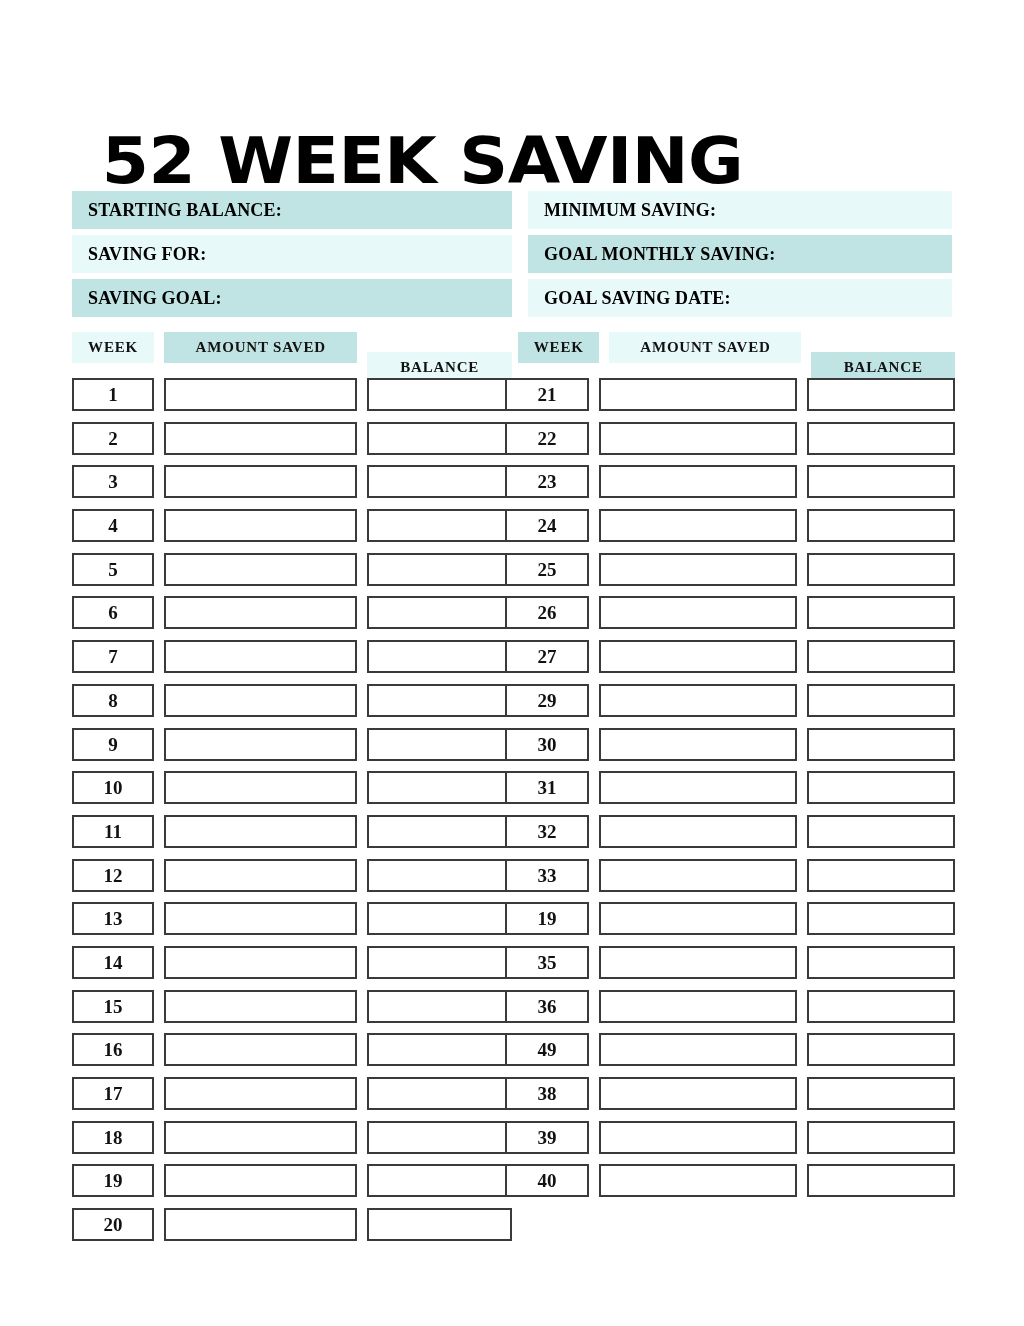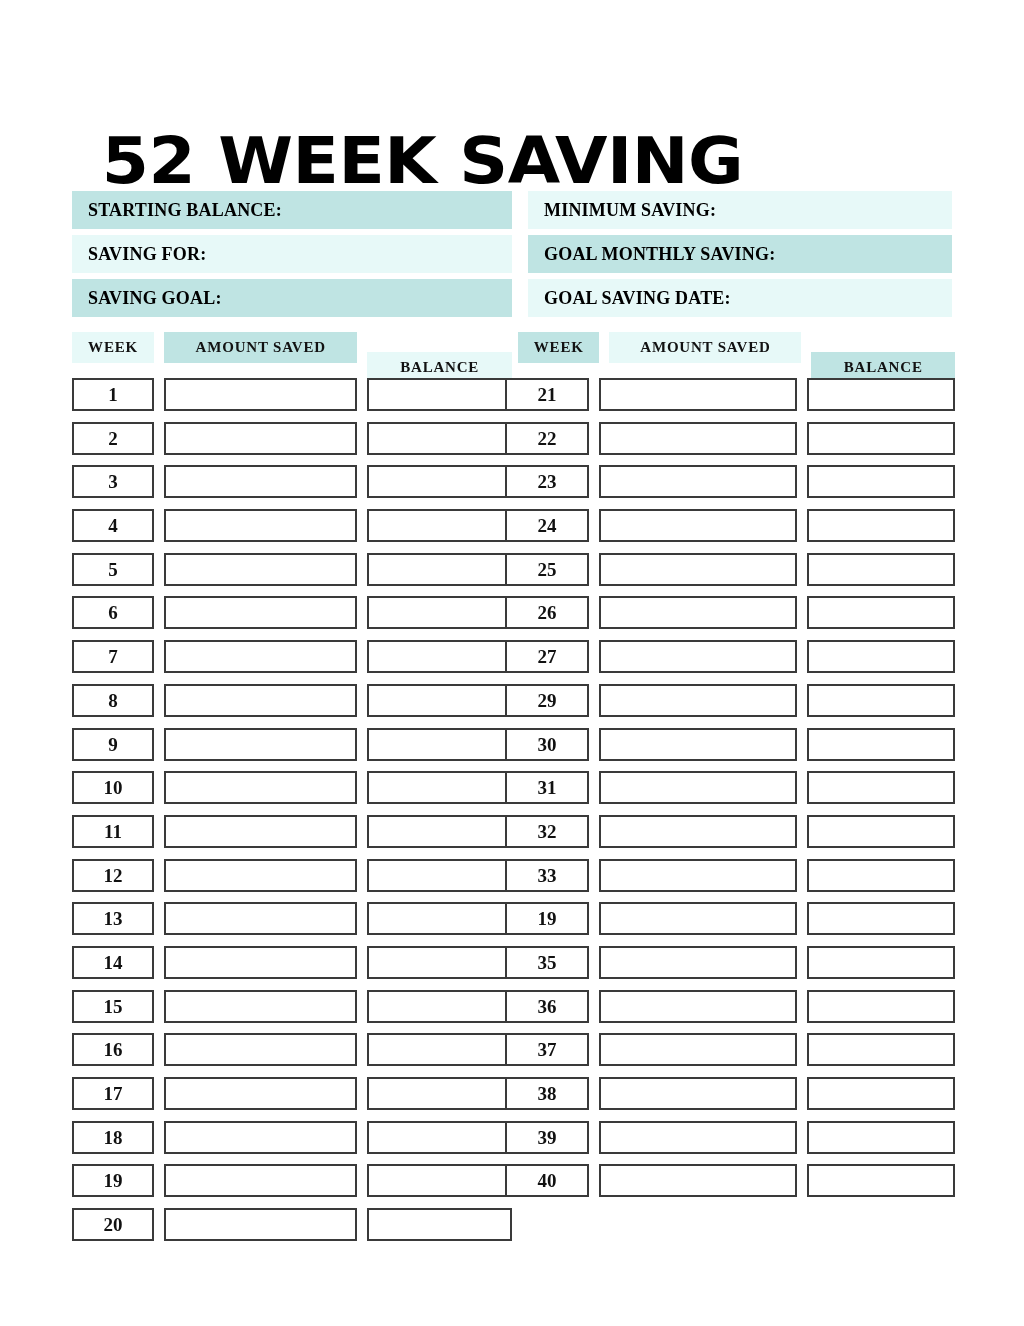--- a/index.html
+++ b/index.html
@@ -442,21 +442,21 @@
         </div>
         <div class="row">
           <div class="cell week-cell">
             <span class="week-num">36</span>
           </div>
           <div class="cell amount-cell"></div>
           <div class="cell balance-cell"></div>
         </div>
         <div class="row">
           <div class="cell week-cell">
-            <span class="week-num">37</span>
+            <span class="week-num">49</span>
           </div>
           <div class="cell amount-cell"></div>
           <div class="cell balance-cell"></div>
         </div>
         <div class="row">
           <div class="cell week-cell">
             <span class="week-num">38</span>
           </div>
           <div class="cell amount-cell"></div>
           <div class="cell balance-cell"></div>

